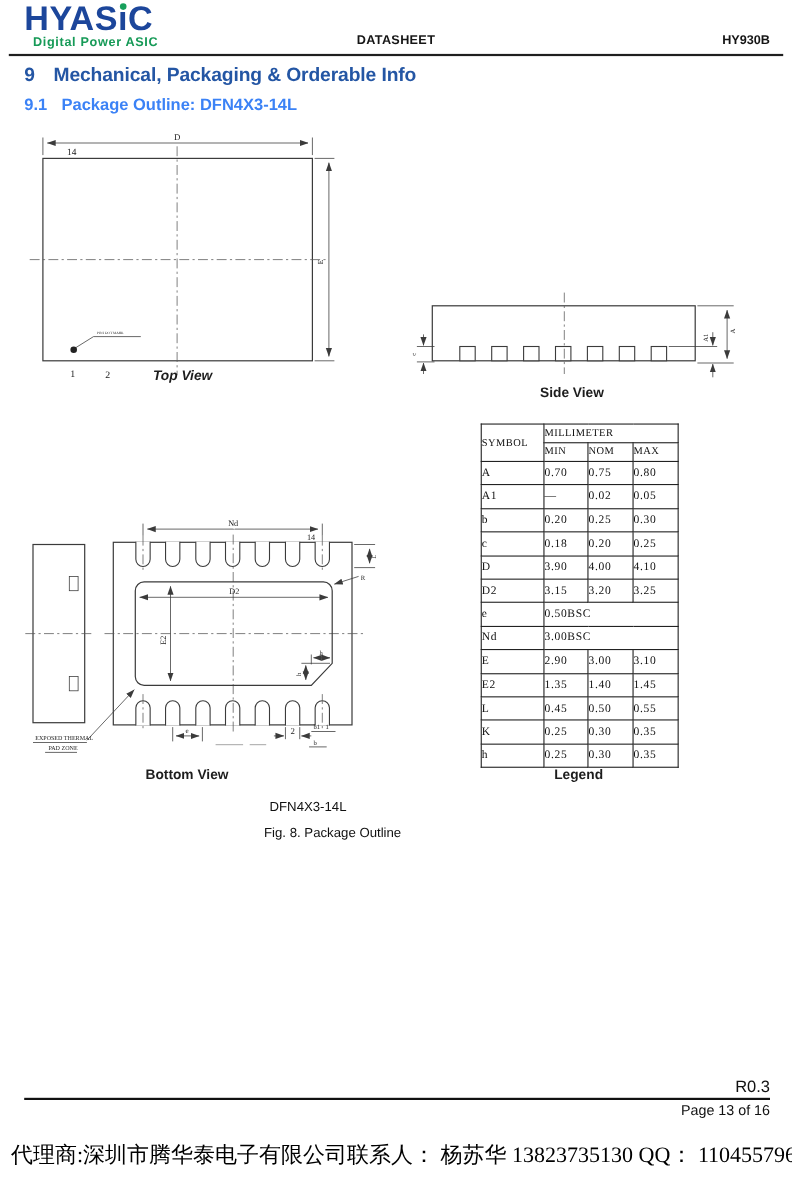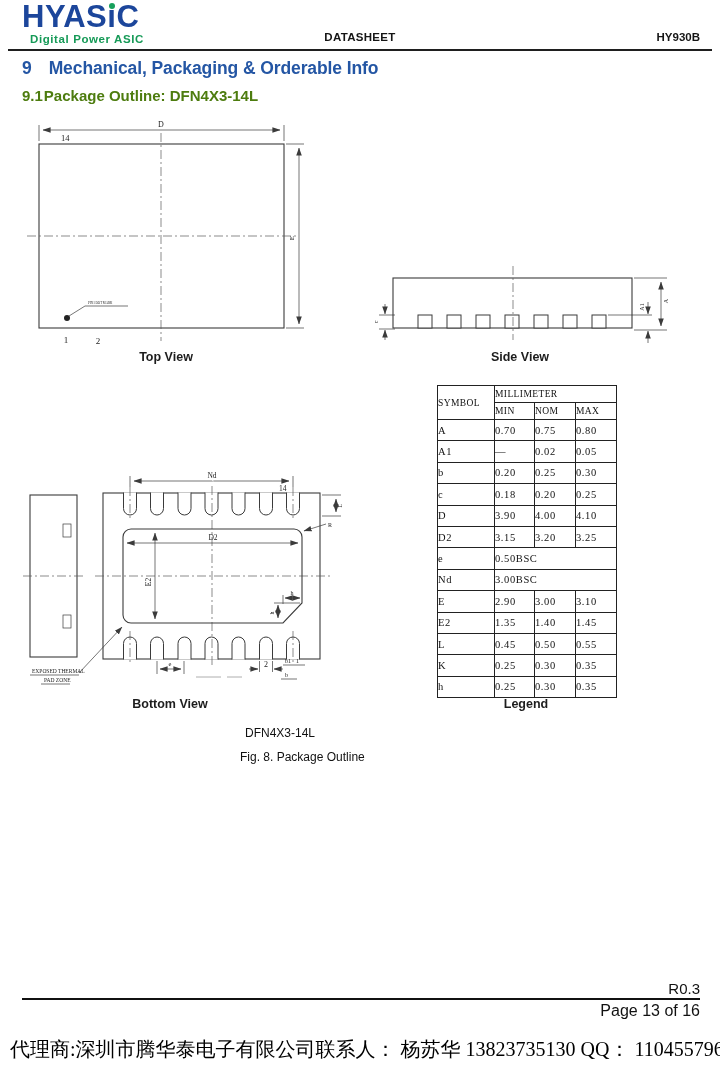--- a/index.html
+++ b/index.html
@@ -16,40 +16,40 @@
              color:#169a57; letter-spacing:.6px; }
   .doc-type { position:absolute; left:0; top:31px; width:720px; text-align:center;
               font-size:11.5px; font-weight:bold; color:#151515; letter-spacing:.3px; }
   .part-no  { position:absolute; right:20px; top:31px; font-size:11.5px; font-weight:bold; color:#151515; }
   .header-rule { position:absolute; left:8px; right:8px; top:49px; height:2px; background:#1f1f1f; }
 
   
   .h1 { position:absolute; left:22px; top:58px; font-size:17.5px; font-weight:bold;
         color:#2456a4; display:flex; gap:17px; letter-spacing:-.1px; }
   .h2 { position:absolute; left:22px; top:87px; font-size:15px; font-weight:bold;
-        color:#4d7c0f; display:flex; gap:1px;text-align:right; }
+        color:#3b82f6; display:flex; gap:13px;text-align:right; }
 
   
   .caption { position:absolute; width:110px; text-align:center; font-size:12.5px;
              font-weight:bold; color:#1d1d1d; }
   .figcap  { position:absolute; width:240px; text-align:left; font-size:12px; color:#111; }
 
   
   .legend-table { position:absolute; left:437px; top:385px; border-collapse:collapse;
                   table-layout:fixed; font-family:"Liberation Serif",serif; color:#111;
                   border:1.5px solid #222; }
   .legend-table th, .legend-table td { border:1px solid #222; text-align:left;
                   padding:0; font-weight:normal; }
   .legend-table th { font-size:9.5px; height:16px; letter-spacing:.4px; }
   .legend-table td { font-size:10.5px; height:20.4px; letter-spacing:.6px; }
 
   
   .rev { position:absolute; right:20px; top:980px; font-size:15px; color:#111;padding-left:43px; }
   .footer-rule { position:absolute; left:22px; right:20px; top:998px; height:1.5px; background:#111; }
-  .page-info { position:absolute; right:20px; top:1002px; font-size:16px; color:#111;text-align:right; }
+  .page-info { position:absolute; right:20px; top:1002px; font-size:13px; color:#111;text-align:right; }
   .distributor { position:absolute; left:10px; top:1036px; width:708px; font-size:20px;
                  font-family:"Liberation Serif","DejaVu Serif",serif; color:#000; white-space:nowrap; }
 
   
   svg.drawings { position:absolute; left:0; top:0; }
   .ol  { fill:none; stroke:#3b3b3b; stroke-width:1.1px; }
   .tl  { fill:none; stroke:#3b3b3b; stroke-width:.7px; }
   .cl  { fill:none; stroke:#5a5a5a; stroke-width:.7px; stroke-dasharray:9 3 2 3; }
   .dim { fill:none; stroke:#3b3b3b; stroke-width:.7px; }
   .wp  { fill:#fff; stroke:#3b3b3b; stroke-width:1px; }
@@ -256,21 +256,21 @@
         <line class="tl" x1="79" y1="673" x2="122" y2="627" marker-end="url(#arr)"></line>
       </g>
 
       <g stroke="#9a9a9a" stroke-width="0.8">
         <line x1="196" y1="677" x2="221" y2="677"></line>
         <line x1="227" y1="677" x2="242" y2="677"></line>
       </g>
     </g>
   </svg>
 
-  <div class="caption" style="left:111px; top:350px;">Top View</div>
+  <div class="caption" style="left:111px; top:334px;font-style:italic;">Top View</div>
   <div class="caption" style="left:465px; top:350px;">Side View</div>
   <div class="caption" style="left:115px; top:697px;">Bottom View</div>
   <div class="caption" style="left:471px; top:697px;">Legend</div>
 
   <table class="legend-table">
     <colgroup>
         <col style="width:57px">
         <col style="width:40px">
         <col style="width:41px">
         <col style="width:41px">

